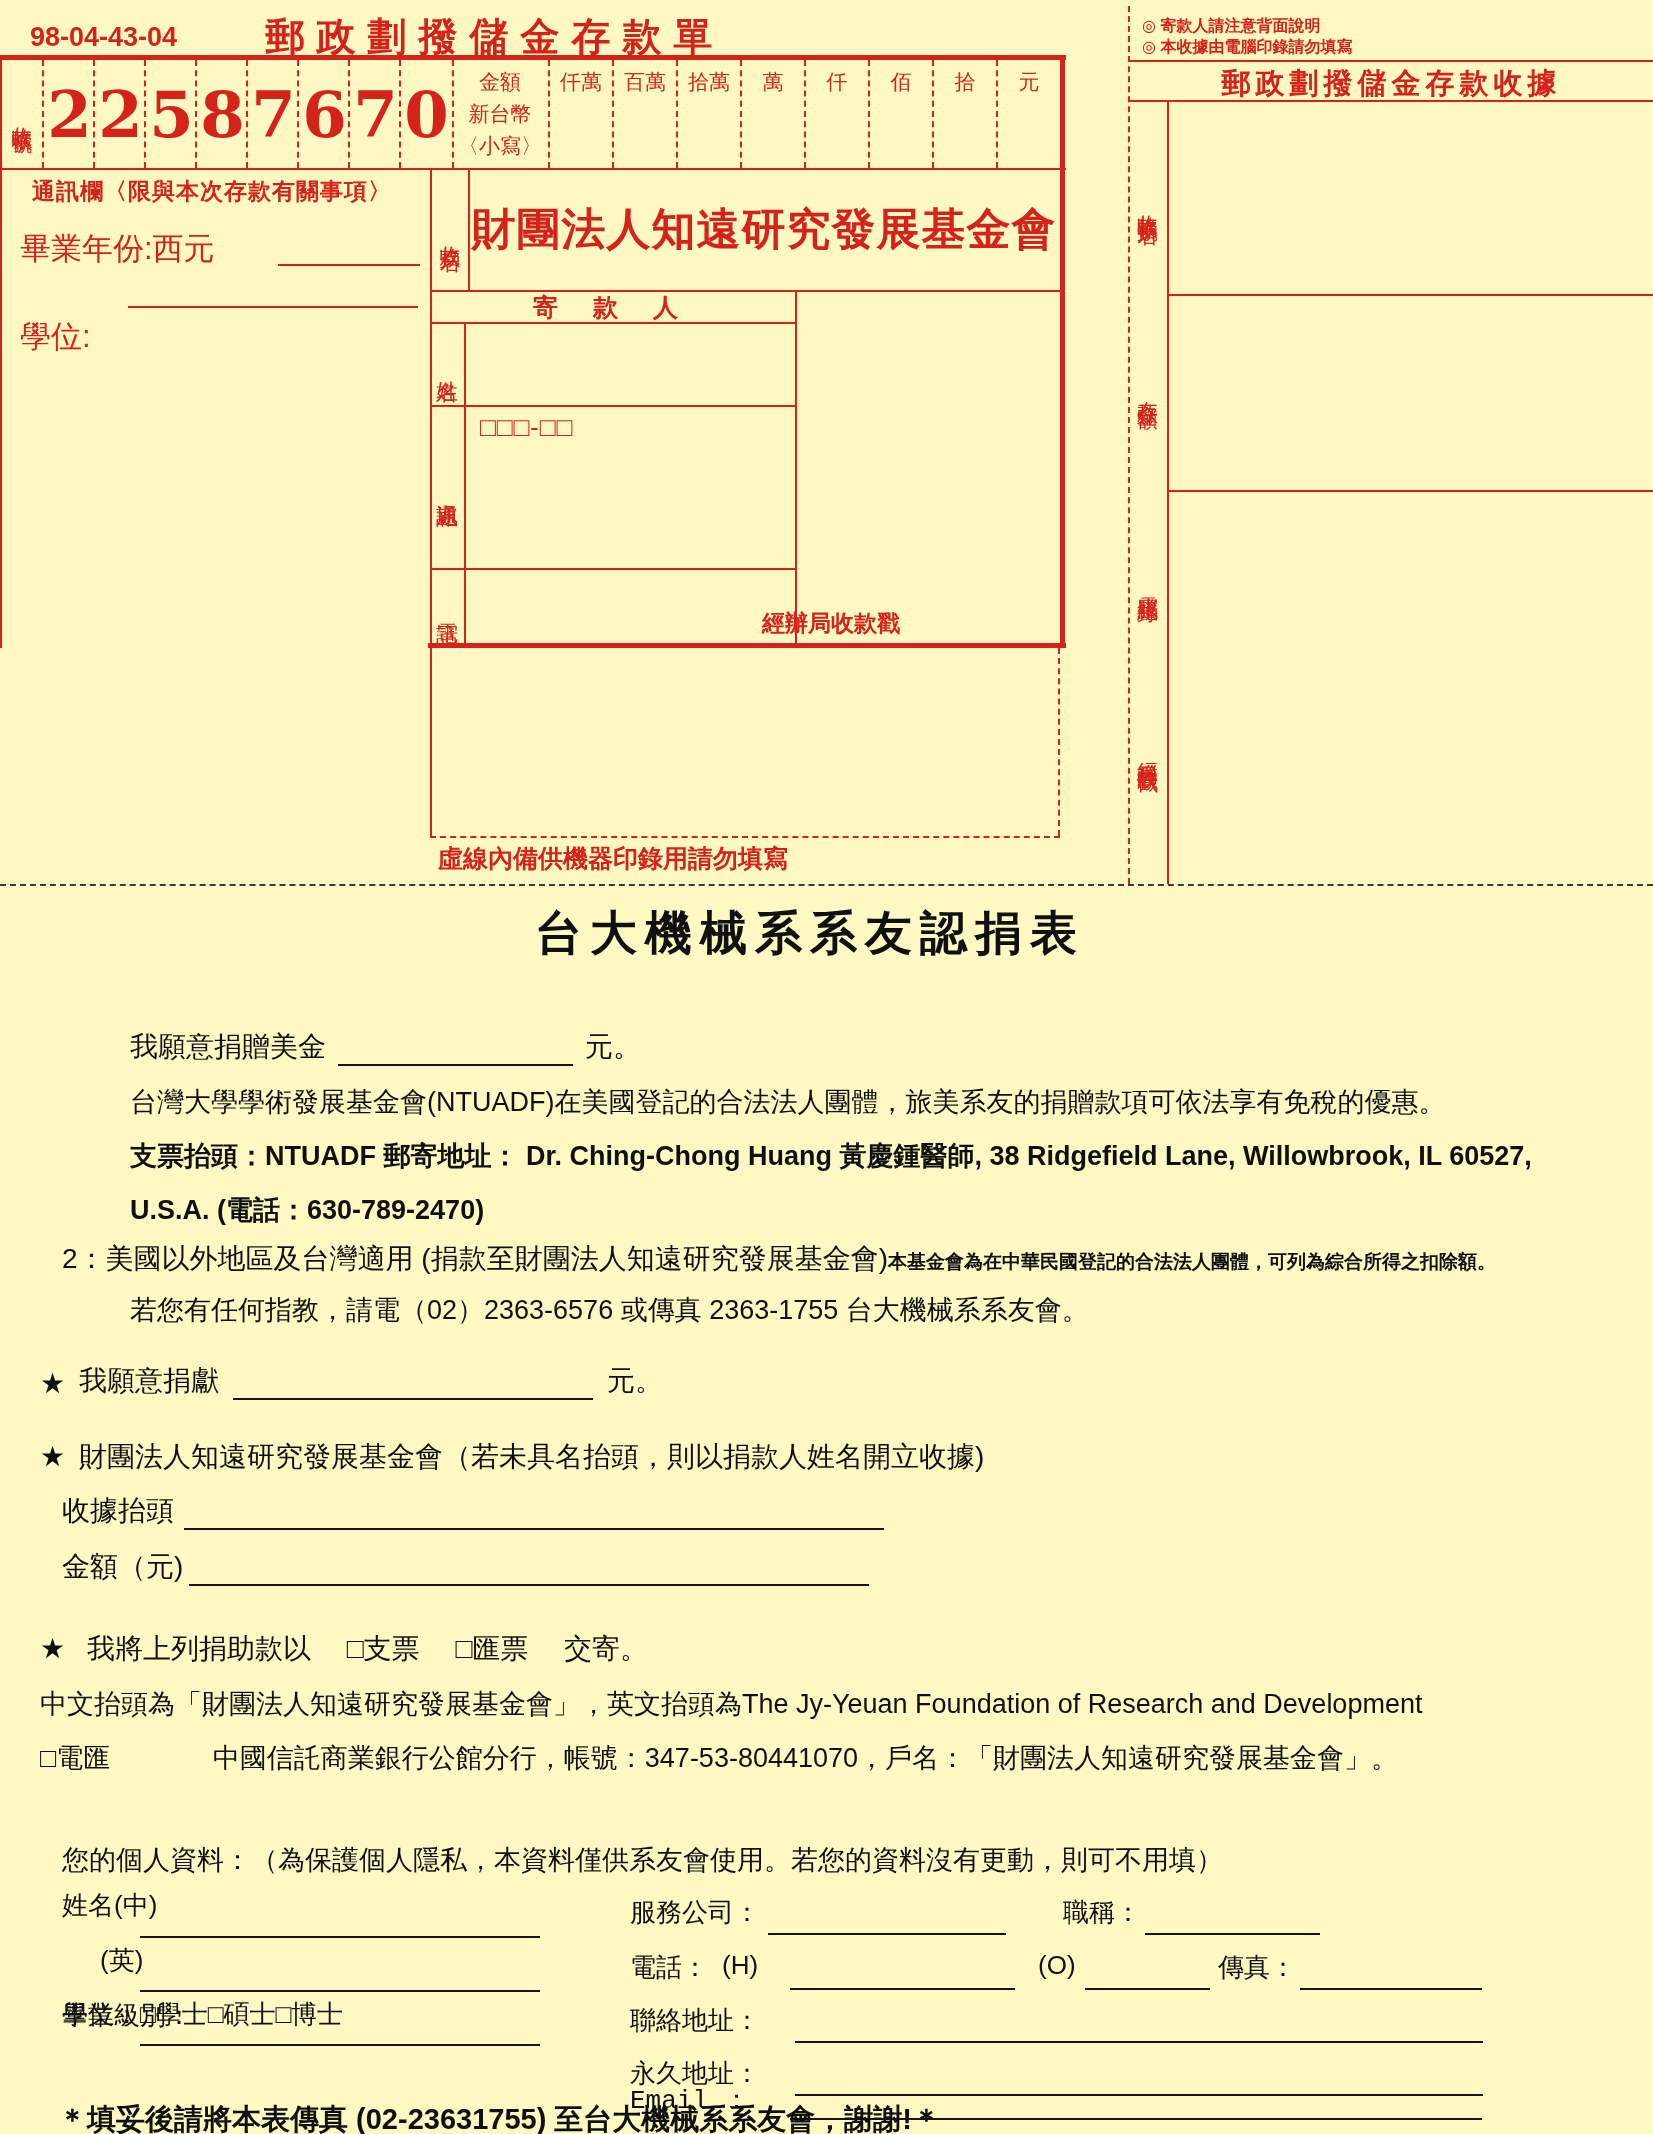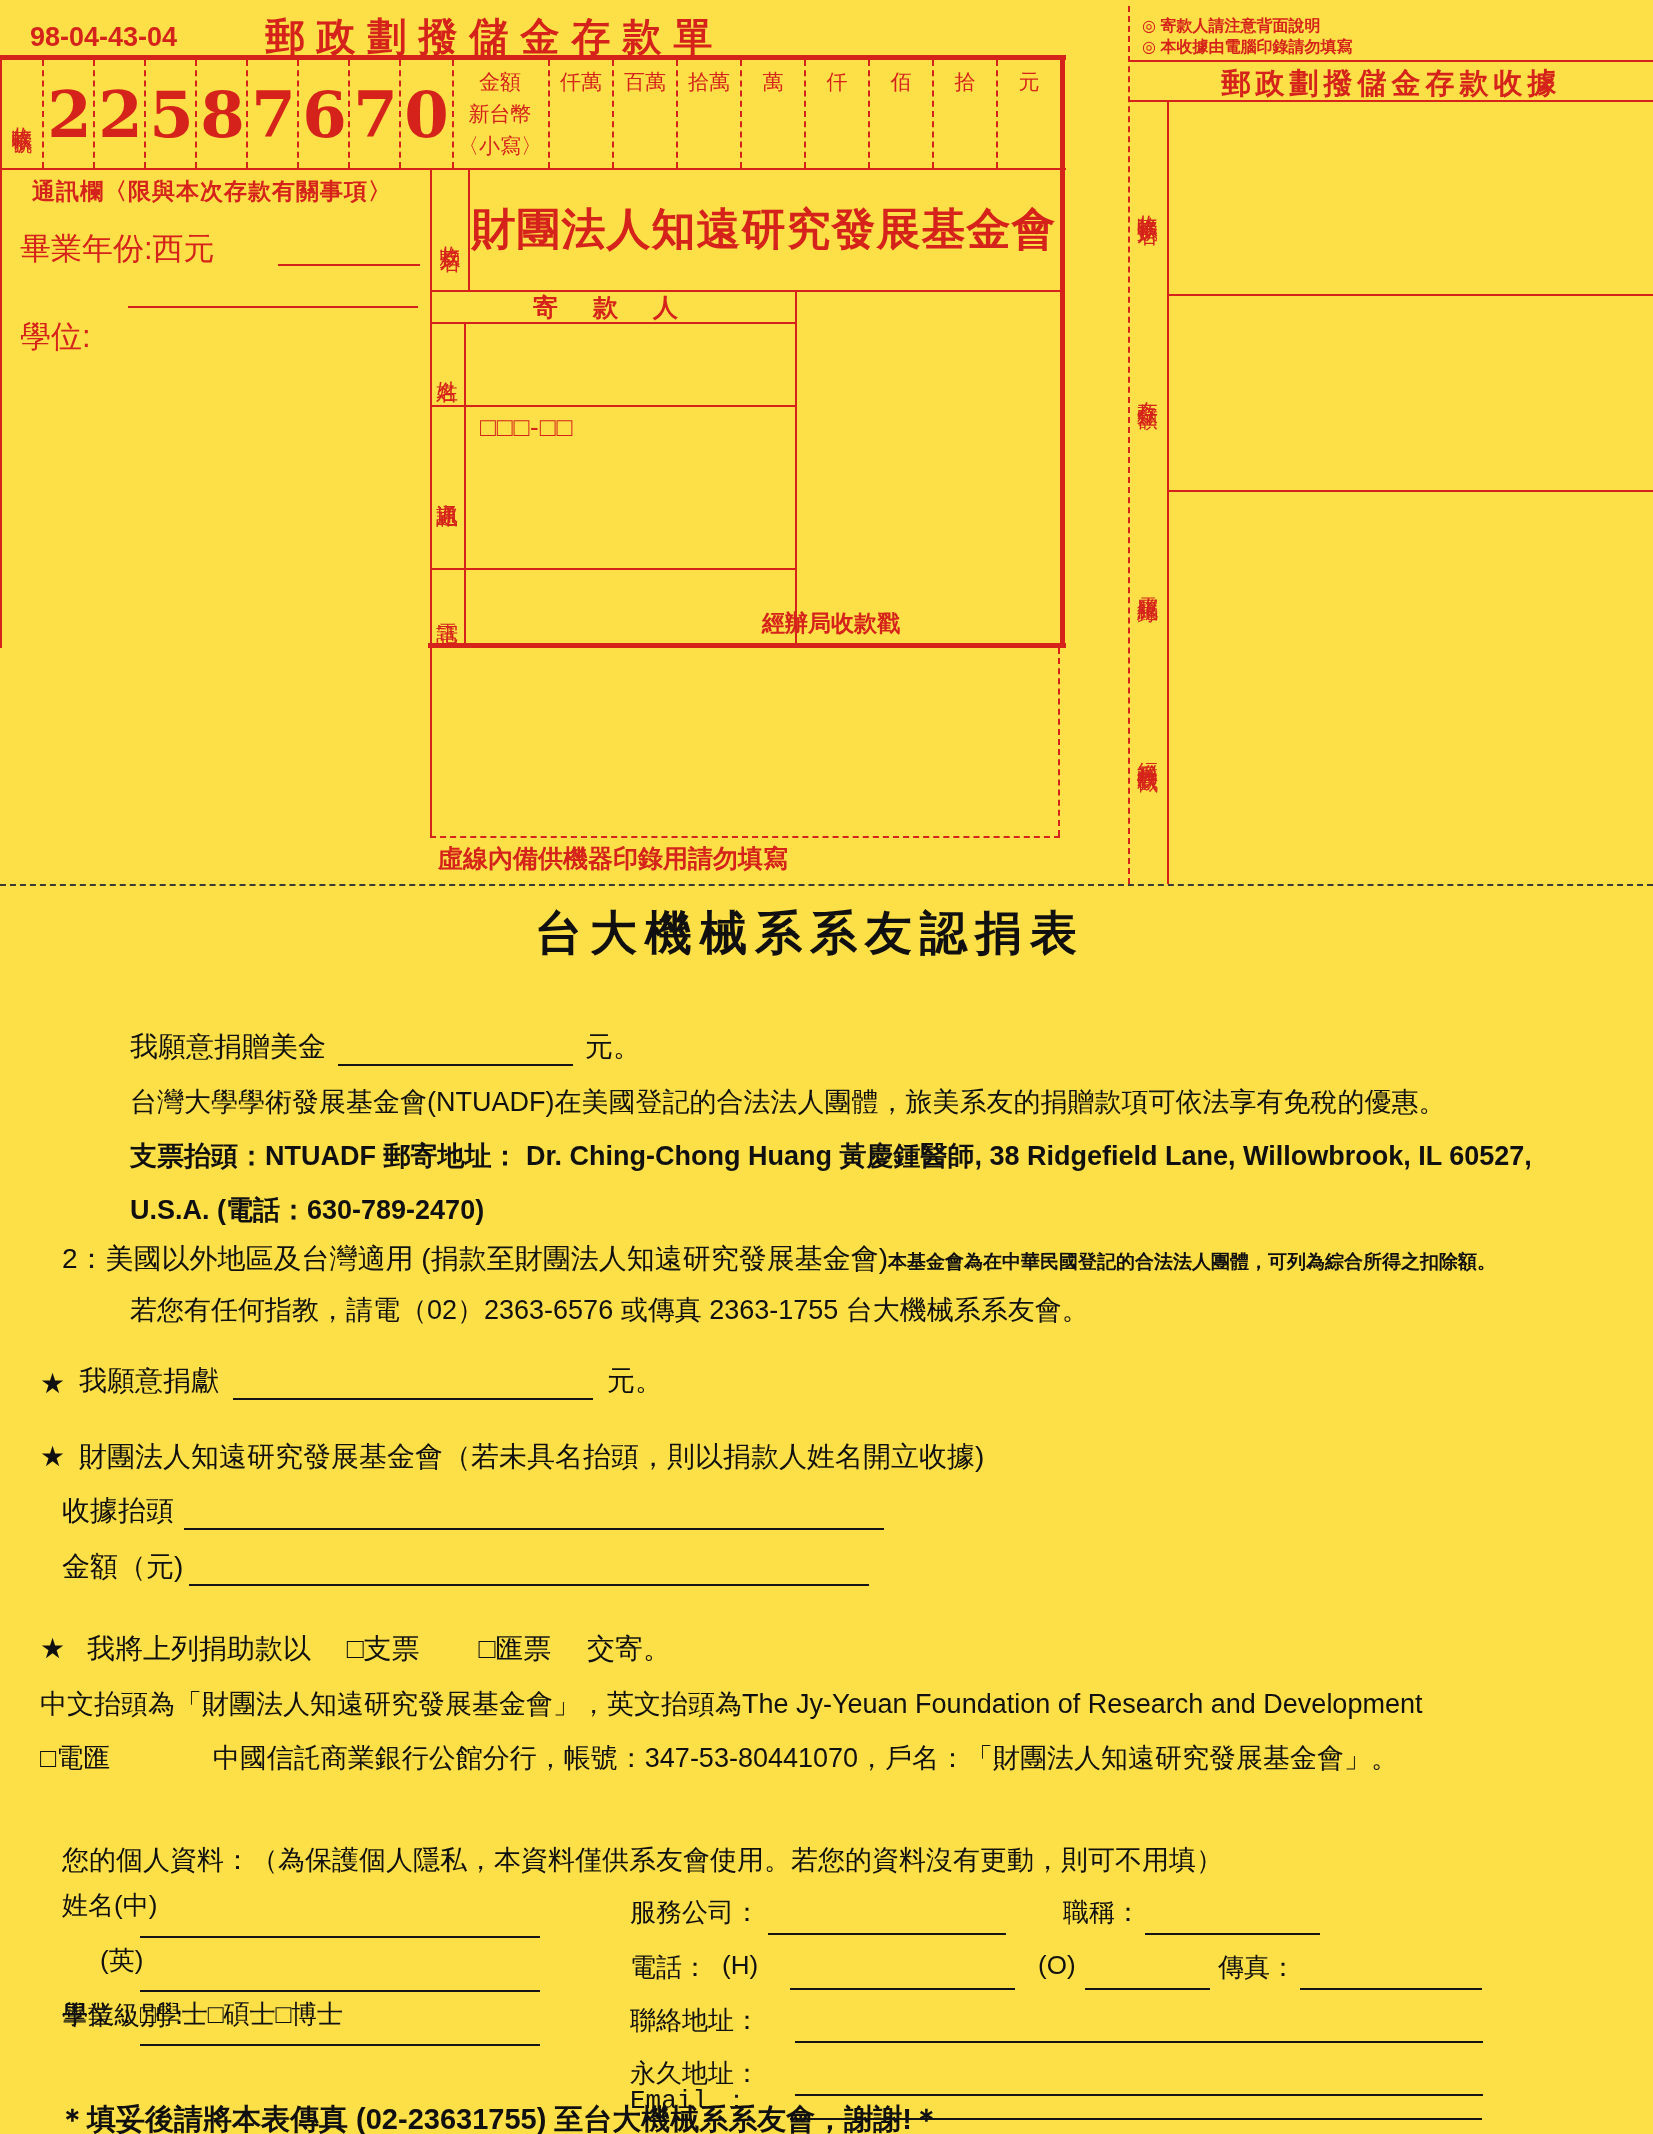--- a/index.html
+++ b/index.html
@@ -1,16 +1,16 @@
 <!DOCTYPE html>
 <html><head>
 <meta charset="utf-8">
 <style>
   html,body{margin:0;padding:0;background:#fff;}
-  #page{position:relative;width:1653px;height:2134px;background:#fde047;overflow:hidden;
+  #page{position:relative;width:1653px;height:2134px;background:#fef9c3;overflow:hidden;
         font-family:"Liberation Sans","DejaVu Sans",sans-serif;}
   .abs{position:absolute;}
   .red{color:var(--red);}
   .blk{color:#101010;}
   
   .hl{position:absolute;background:var(--red);}
   .vl{position:absolute;background:var(--red);}
   .dash-v{position:absolute;border-left:2px dashed var(--red);}
   .dash-h{position:absolute;border-top:2px dashed var(--red);}
   .vt{writing-mode:vertical-rl;text-orientation:upright;}
@@ -226,21 +226,21 @@
   </div>
   <div class="abs base blk" style="left:62px;top:1548px;font-size:28px;">
     <span>金額（元)</span>
     <span class="fill" style="width:680px;height:34px;margin-left:6px;"></span>
   </div>
 
   <div class="line blk" style="left:40px;top:1630px;font-size:28px;">
     <span class="star">★</span>
     <span>我將上列捐助款以</span>
     <span style="margin-left:28px;">□支票</span>
-    <span style="margin-left:31px;padding-left:20px;">□匯票</span>
+    <span style="margin-left:8px;padding-left:20px;">□匯票</span>
     <span style="margin-left:28px;">交寄。</span>
   </div>
 
   <div class="line blk" style="left:40px;top:1686px;font-size:27px;">中文抬頭為「財團法人知遠研究發展基金會」，英文抬頭為The Jy-Yeuan Foundation of Research and Development</div>
 
   <div class="line blk" style="left:40px;top:1740px;font-size:27px;">
     <span>□電匯</span>
     <span style="margin-left:95px;">中國信託商業銀行公館分行，帳號：347-53-80441070，戶名：「財團法人知遠研究發展基金會」。</span>
   </div>
 

